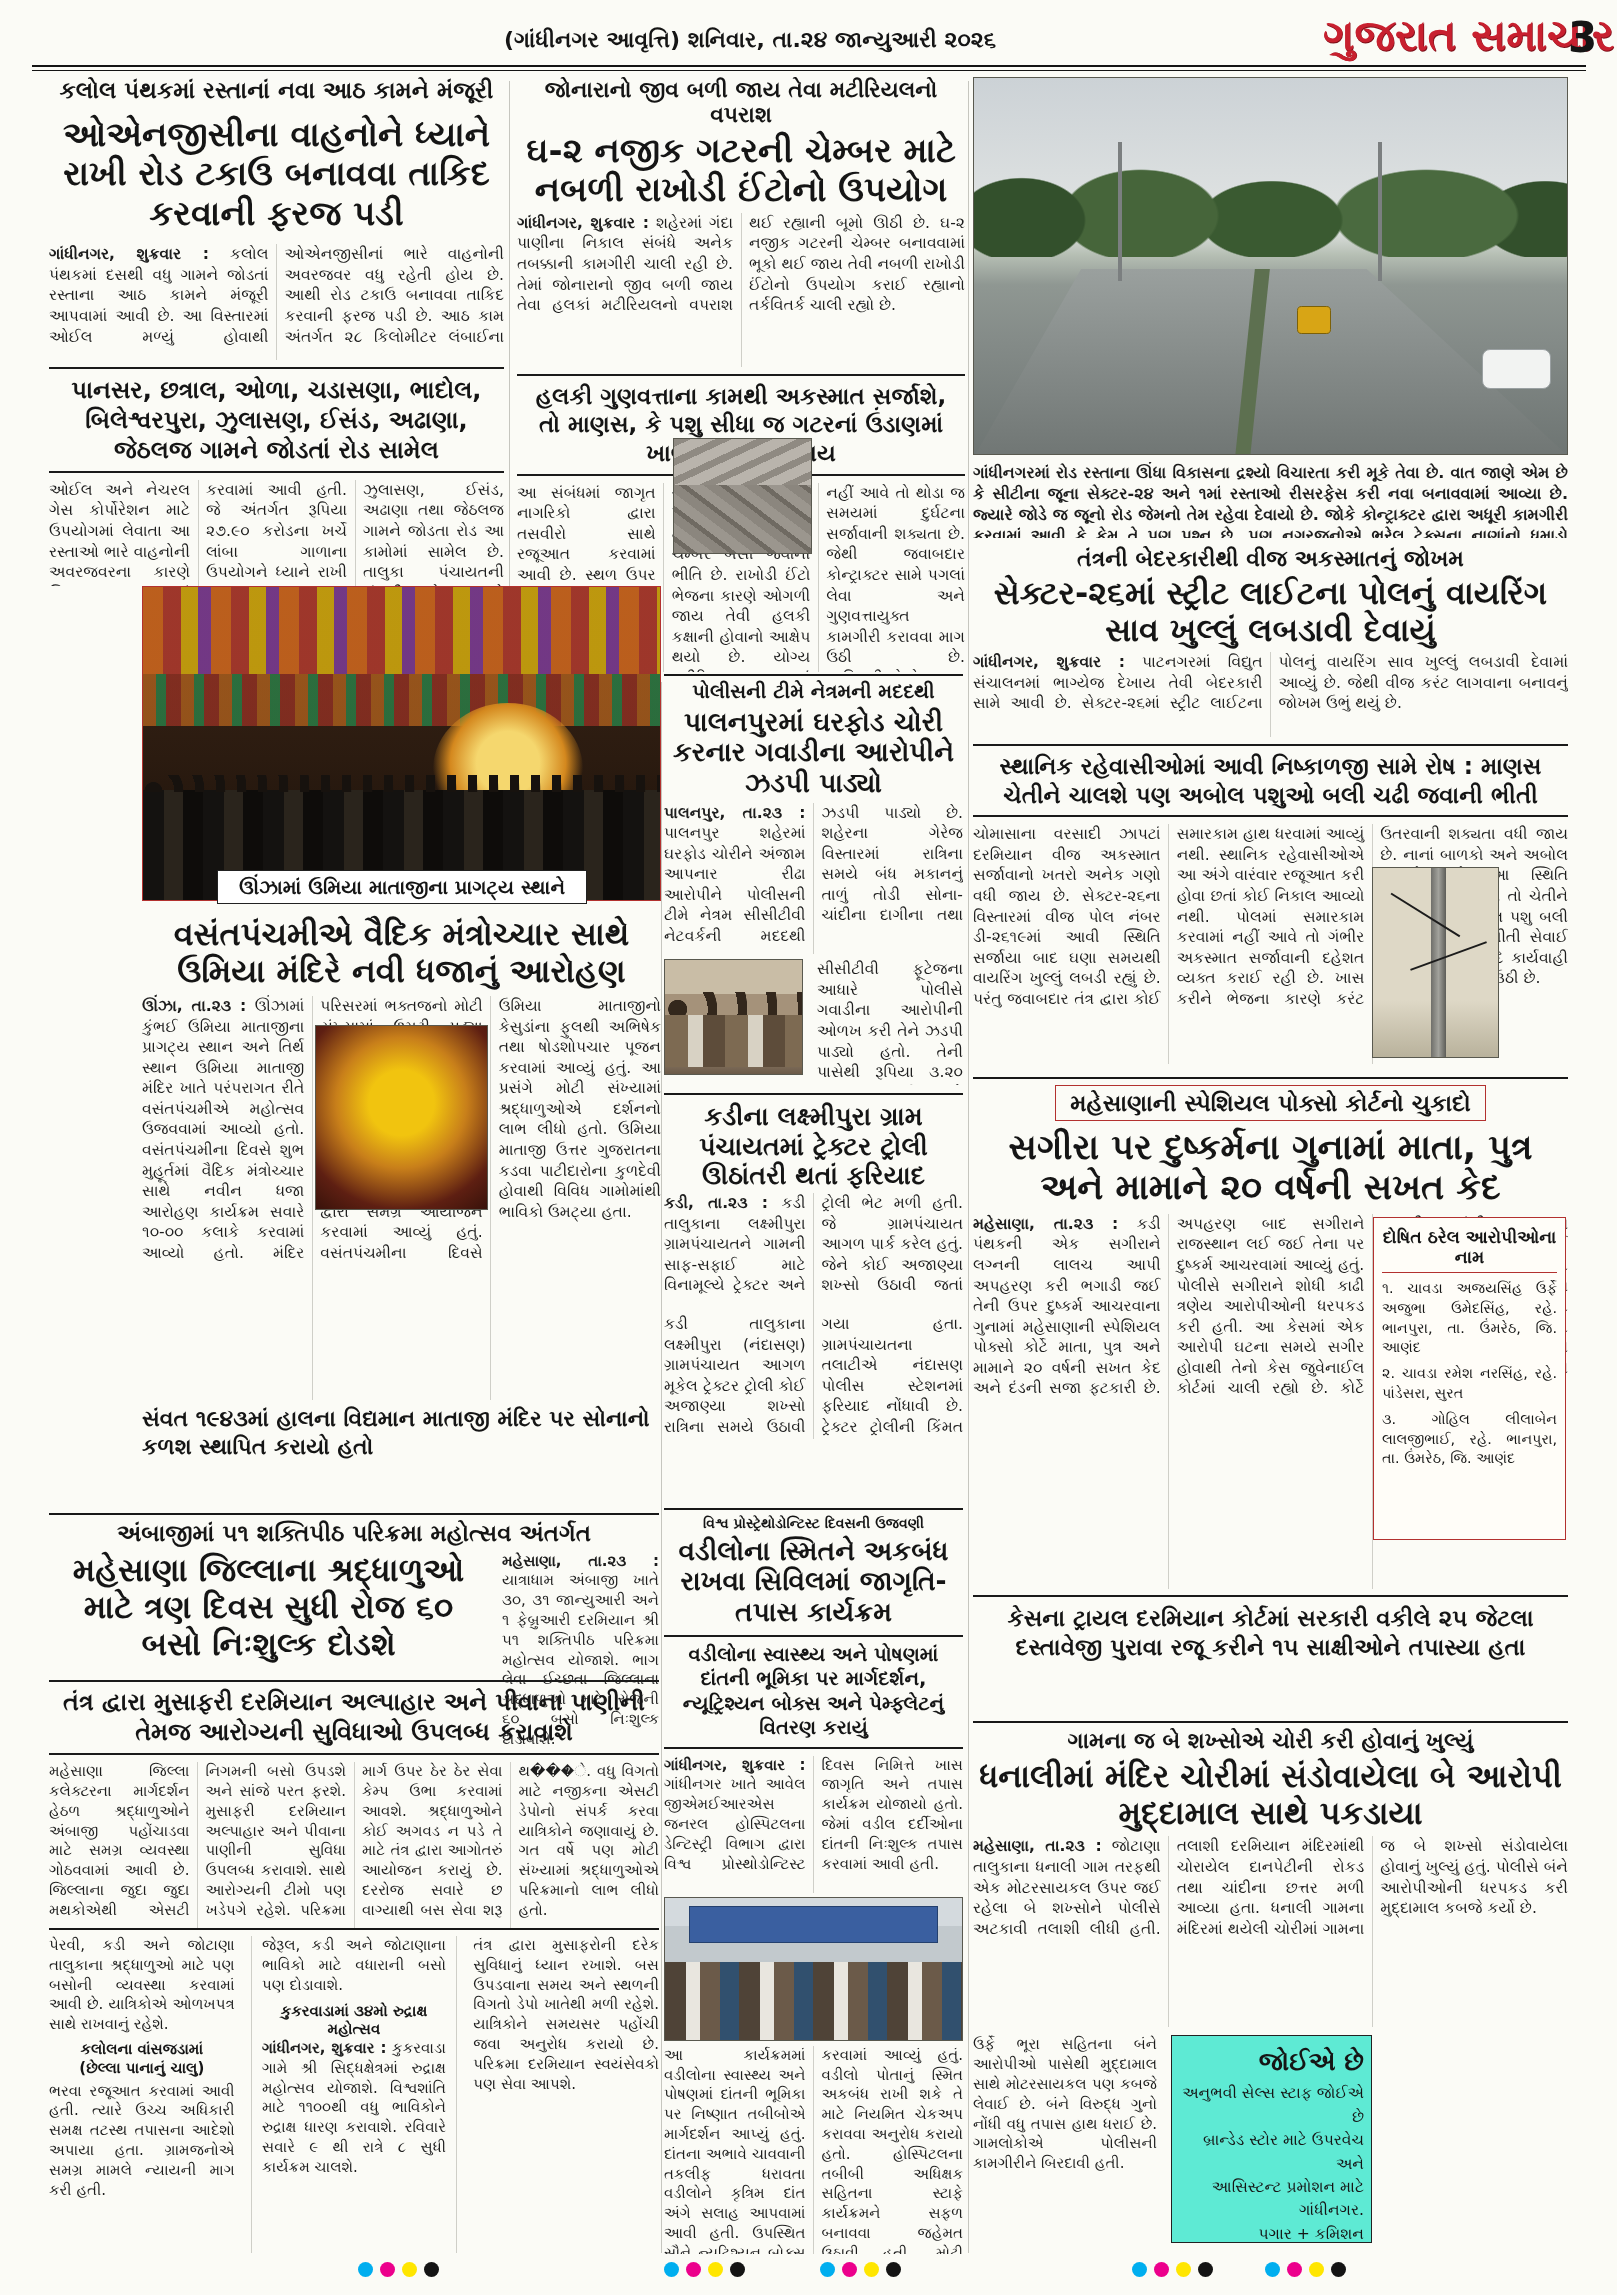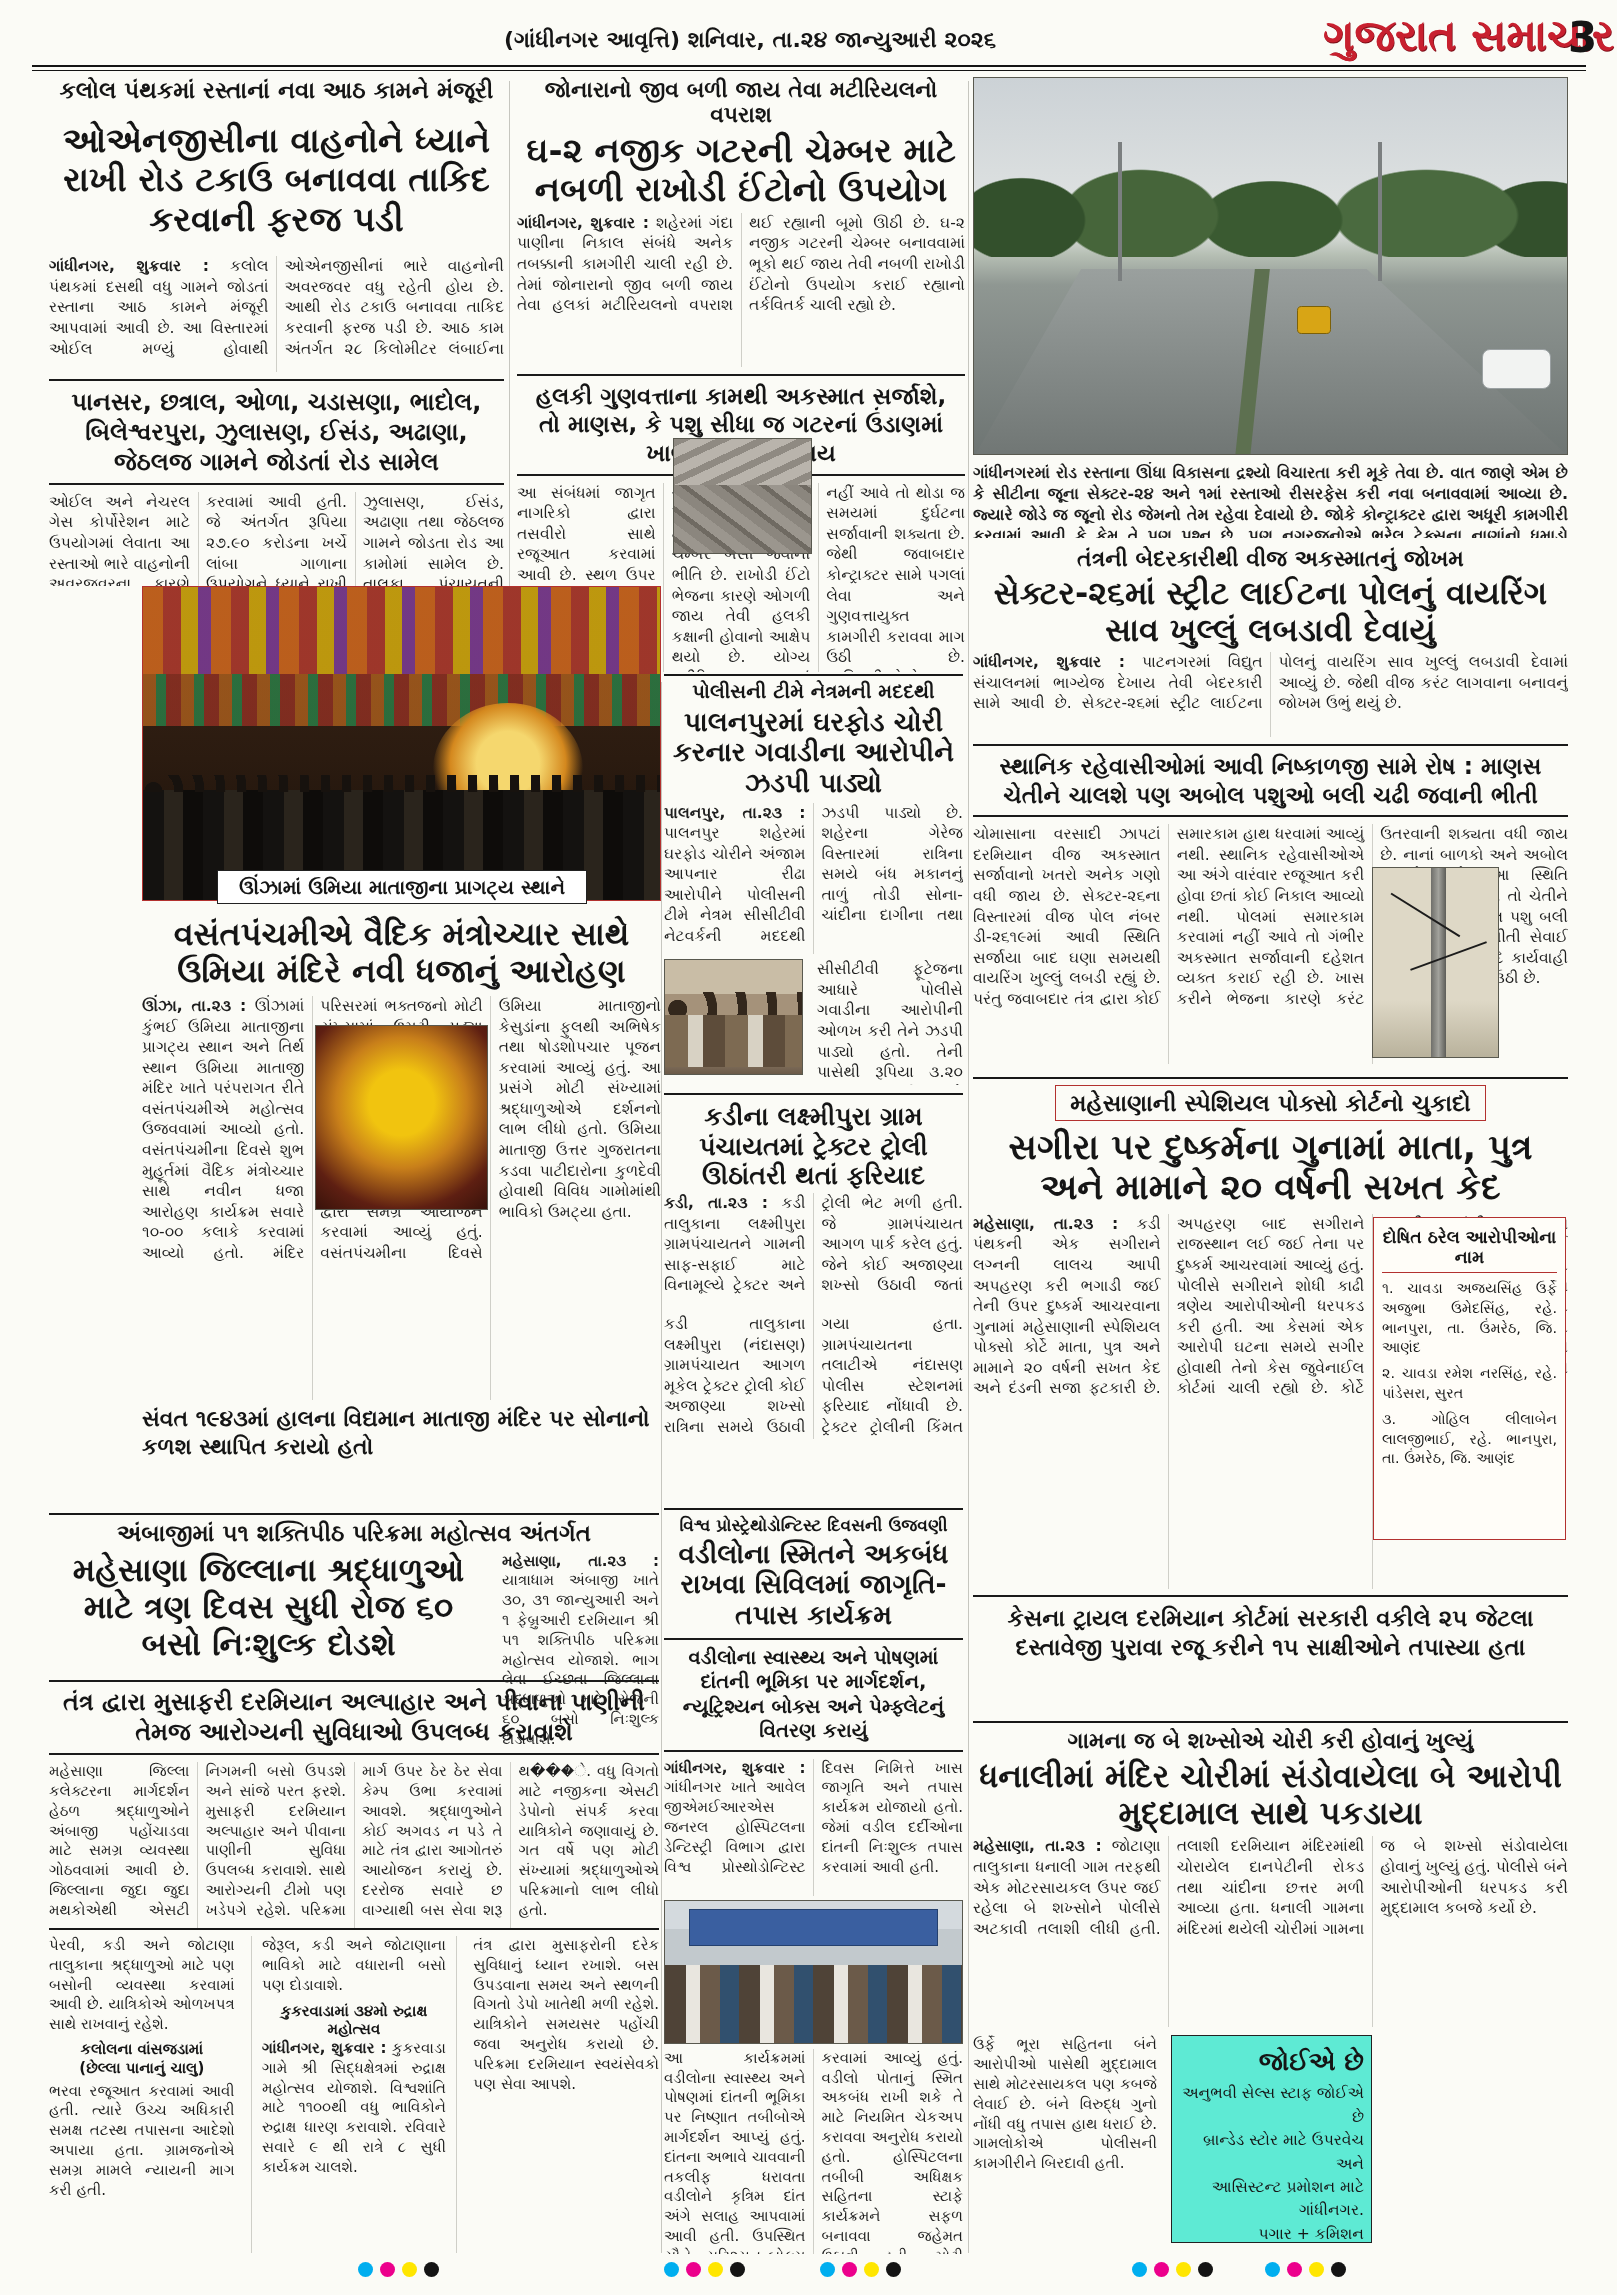--- a/index.html
+++ b/index.html
@@ -12,21 +12,21 @@
   .sub{font-weight:700;text-align:center;border-top:2.3px solid #1a1a1a;border-bottom:2.3px solid #1a1a1a;
        padding:5.8px 4.6px;margin:7px 0;line-height:1.25;}
   .body{font-size:15.6px;line-height:1.32;text-align:justify;color:#1d1d1d;}
   .dl{font-weight:700;}
   .c2{columns:2;column-gap:16px;column-rule:0.6px solid #cfcfc8;}
   .c3{columns:3;column-gap:16px;column-rule:0.6px solid #cfcfc8;}
   .c4{columns:4;column-gap:16px;column-rule:0.6px solid #cfcfc8;}
   .photo{position:relative;overflow:hidden;border:1.2px solid #59594f;background:#cfcfc8;}
   .vline{position:absolute;width:0.6px;background:#c6c6bf;}
   .hline{position:absolute;height:1.7px;background:#181818;}.f26{font-size:15px}.f28{font-size:16px}
-  .f32{font-size:17px}.f34{font-size:19.6px}.f36{font-size:21px}.f38{font-size:22px}
+  .f32{font-size:14px}.f34{font-size:19.6px}.f36{font-size:21px}.f38{font-size:22px}
   .f40{font-size:23px}.f42{font-size:24px}.f44{font-size:25.4px}.f46{font-size:26.6px}.f56{font-size:32px}.f58{font-size:34px}.f60{font-size:35px}
   .edition{position:absolute;left:504px;top:26.6px;font-size:22px;font-weight:700;white-space:nowrap;}
   .masthead{position:absolute;left:1323px;top:10.4px;font-size:43px;font-weight:800;color:#c8202f;
             text-shadow:0.6px 0.6px 0 #7a0e18;white-space:nowrap;}
   .pagenum{position:absolute;left:1568px;top:12.7px;font-size:42px;font-weight:700;}
   .hd-rule{position:absolute;left:32px;top:65px;width:1554px;height:5.8px;
            border-top:2.9px solid #141414;border-bottom:1.2px solid #141414;}
   .inset{position:absolute;z-index:3;background:#fff;border:1.2px solid #59594f;}
   .capbox{position:absolute;z-index:4;background:#ffffff;border:1.2px solid #222;text-align:center;
           font-weight:700;padding:4.6px 5.8px;}
@@ -109,21 +109,21 @@
   <div class="masthead">ગુજરાત સમાચાર</div>
   <div class="pagenum">3</div>
   <div class="hd-rule"></div>
 
   <div class="vline" style="left:509px;top:81px;height:583px;"></div>
   <div class="vline" style="left:968px;top:81px;height:2172px;"></div>
   <div class="vline" style="left:661px;top:682px;height:1571px;"></div>
 
   <section class="art" style="left:49px;top:77px;width:455px;height:509px;">
     <div class="kicker f40">કલોલ પંથકમાં રસ્તાનાં નવા આઠ કામને મંજૂરી</div>
-    <h2 class="hl f58" style="margin:17px 0;">ઓએનજીસીના વાહનોને ધ્યાને રાખી રોડ ટકાઉ બનાવવા તાકિદ કરવાની ફરજ પડી</h2>
+    <h2 class="hl f58" style="margin:11px 0;">ઓએનજીસીના વાહનોને ધ્યાને રાખી રોડ ટકાઉ બનાવવા તાકિદ કરવાની ફરજ પડી</h2>
     <p class="body c2" style="height:116px;"><b class="dl">ગાંધીનગર, શુક્રવાર :</b> <span>કલોલ પંથકમાં દસથી વધુ ગામને જોડતાં રસ્તાના આઠ કામને મંજૂરી આપવામાં આવી છે. આ વિસ્તારમાં ઓઈલ મળ્યું હોવાથી ઓએનજીસીનાં ભારે વાહનોની અવરજવર વધુ રહેતી હોય છે. આથી રોડ ટકાઉ બનાવવા તાકિદ કરવાની ફરજ પડી છે. આઠ કામ અંતર્ગત ૨૮ કિલોમીટર લંબાઈના રસ્તા રૂપિયા ૫૦.૮૬ કરોડના ખર્ચે બનાવવામાં આવશે.</span></p>
     <div class="sub f42">પાનસર, છત્રાલ, ઓળા, ચડાસણા, ભાદોલ, બિલેશ્વરપુરા, ઝુલાસણ, ઈસંડ, અઢાણા, જેઠલજ ગામને જોડતાં રોડ સામેલ</div>
     <p class="body c3" style="height:206px;">ઓઈલ અને નેચરલ ગેસ કોર્પોરેશન માટે ઉપયોગમાં લેવાતા આ રસ્તાઓ ભારે વાહનોની અવરજવરના કારણે બિસ્માર હાલતમાં ફેરવાયા હતા. માર્ગ અને મકાન વિભાગ દ્વારા આ રસ્તાઓની મરામત માટે દરખાસ્ત કરવામાં આવી હતી. જે અંતર્ગત રૂપિયા ૨૭.૯૦ કરોડના ખર્ચે લાંબા ગાળાના ઉપયોગને ધ્યાને રાખી પાકા રસ્તા બનાવવા મંજૂરી અપાઈ છે. પાનસર, છત્રાલ, ઓળા, ચડાસણા, ભાદોલ, બિલેશ્વરપુરા, ઝુલાસણ, ઈસંડ, અઢાણા તથા જેઠલજ ગામને જોડતા રોડ આ કામોમાં સામેલ છે. તાલુકા પંચાયતની ચૂંટણી જાહેર થાય તે પહેલાં કામો શરૂ કરી દેવાનું આયોજન છે. નાગરિકોએ કામગીરી ગુણવત્તાયુક્ત થાય તેવી માગ કરી છે. અધિકારીઓએ જણાવ્યું હતું કે ચોમાસા પહેલાં તમામ કામો પૂર્ણ કરવાનો લક્ષ્યાંક રખાયો છે. ભારે વાહનોની અવરજવર છતાં રોડ લાંબો સમય ટકે તે રીતે મજબૂત મટીરિયલથી કામગીરી કરાશે.</p>
   </section>
 
   <section class="art" style="left:517px;top:77px;width:448px;height:595px;">
     <div class="kicker f38">જોનારાનો જીવ બળી જાય તેવા મટીરિયલનો વપરાશ</div>
     <h2 class="hl f58" style="margin:3.5px 0;">ઘ-૨ નજીક ગટરની ચેમ્બર માટે નબળી રાખોડી ઈંટોનો ઉપયોગ</h2>
     <p class="body c2" style="height:154px;"><b class="dl">ગાંધીનગર, શુક્રવાર :</b> <span>શહેરમાં ગંદા પાણીના નિકાલ સંબંધે અનેક તબક્કાની કામગીરી ચાલી રહી છે. તેમાં જોનારાનો જીવ બળી જાય તેવા હલકાં મટીરિયલનો વપરાશ થઈ રહ્યાની બૂમો ઊઠી છે. ઘ-૨ નજીક ગટરની ચેમ્બર બનાવવામાં ભૂકો થઈ જાય તેવી નબળી રાખોડી ઈંટોનો ઉપયોગ કરાઈ રહ્યાનો તર્કવિતર્ક ચાલી રહ્યો છે.</span></p>
     <div class="sub f40">હલકી ગુણવત્તાના કામથી અકસ્માત સર્જાશે, તો માણસ, કે પશુ સીધા જ ગટરનાં ઉંડાણમાં ખાબકી પડવાનો ભય</div>

